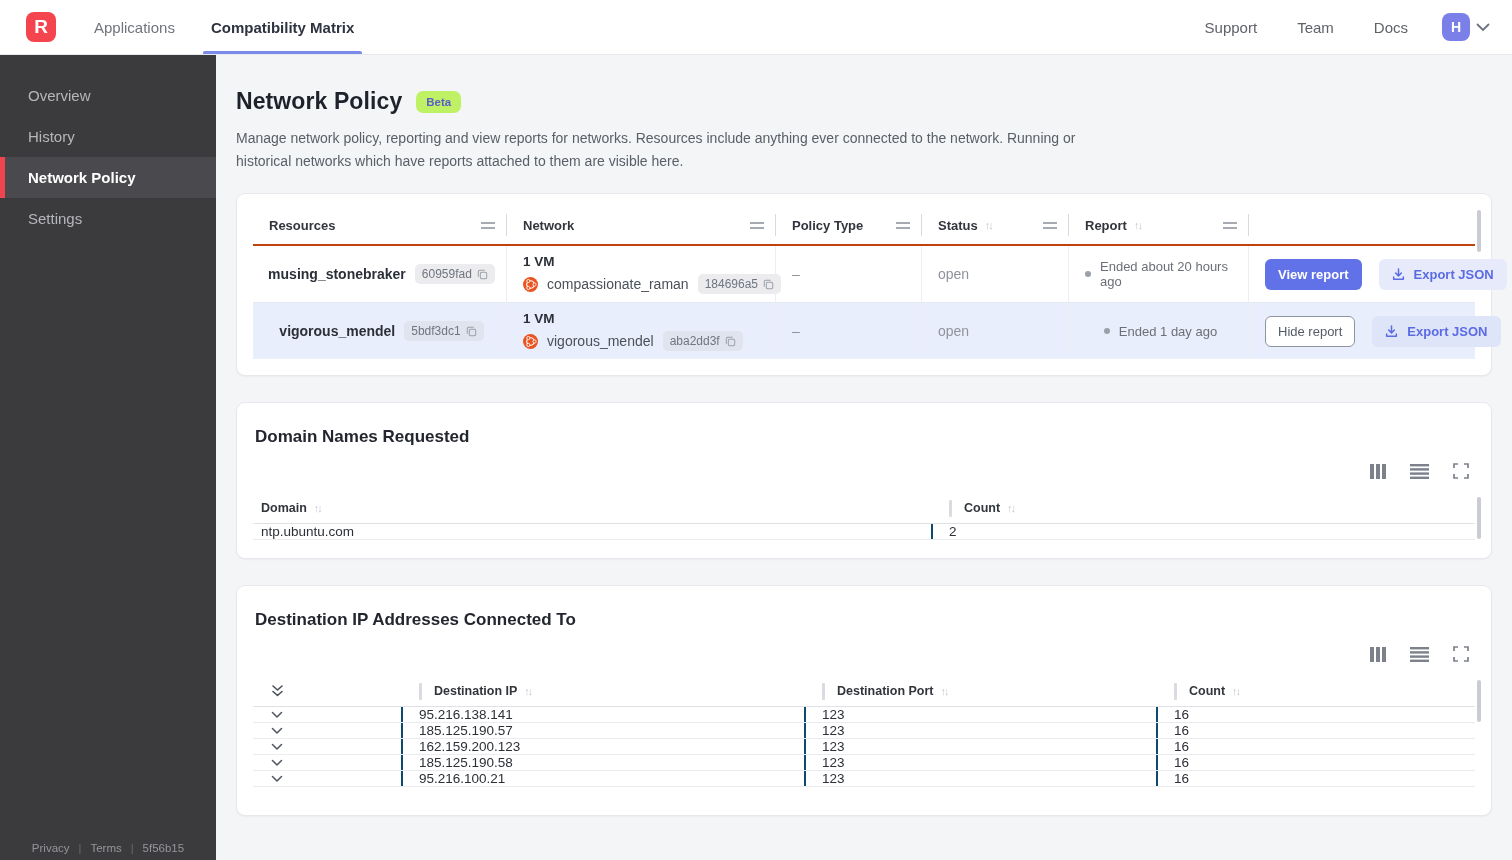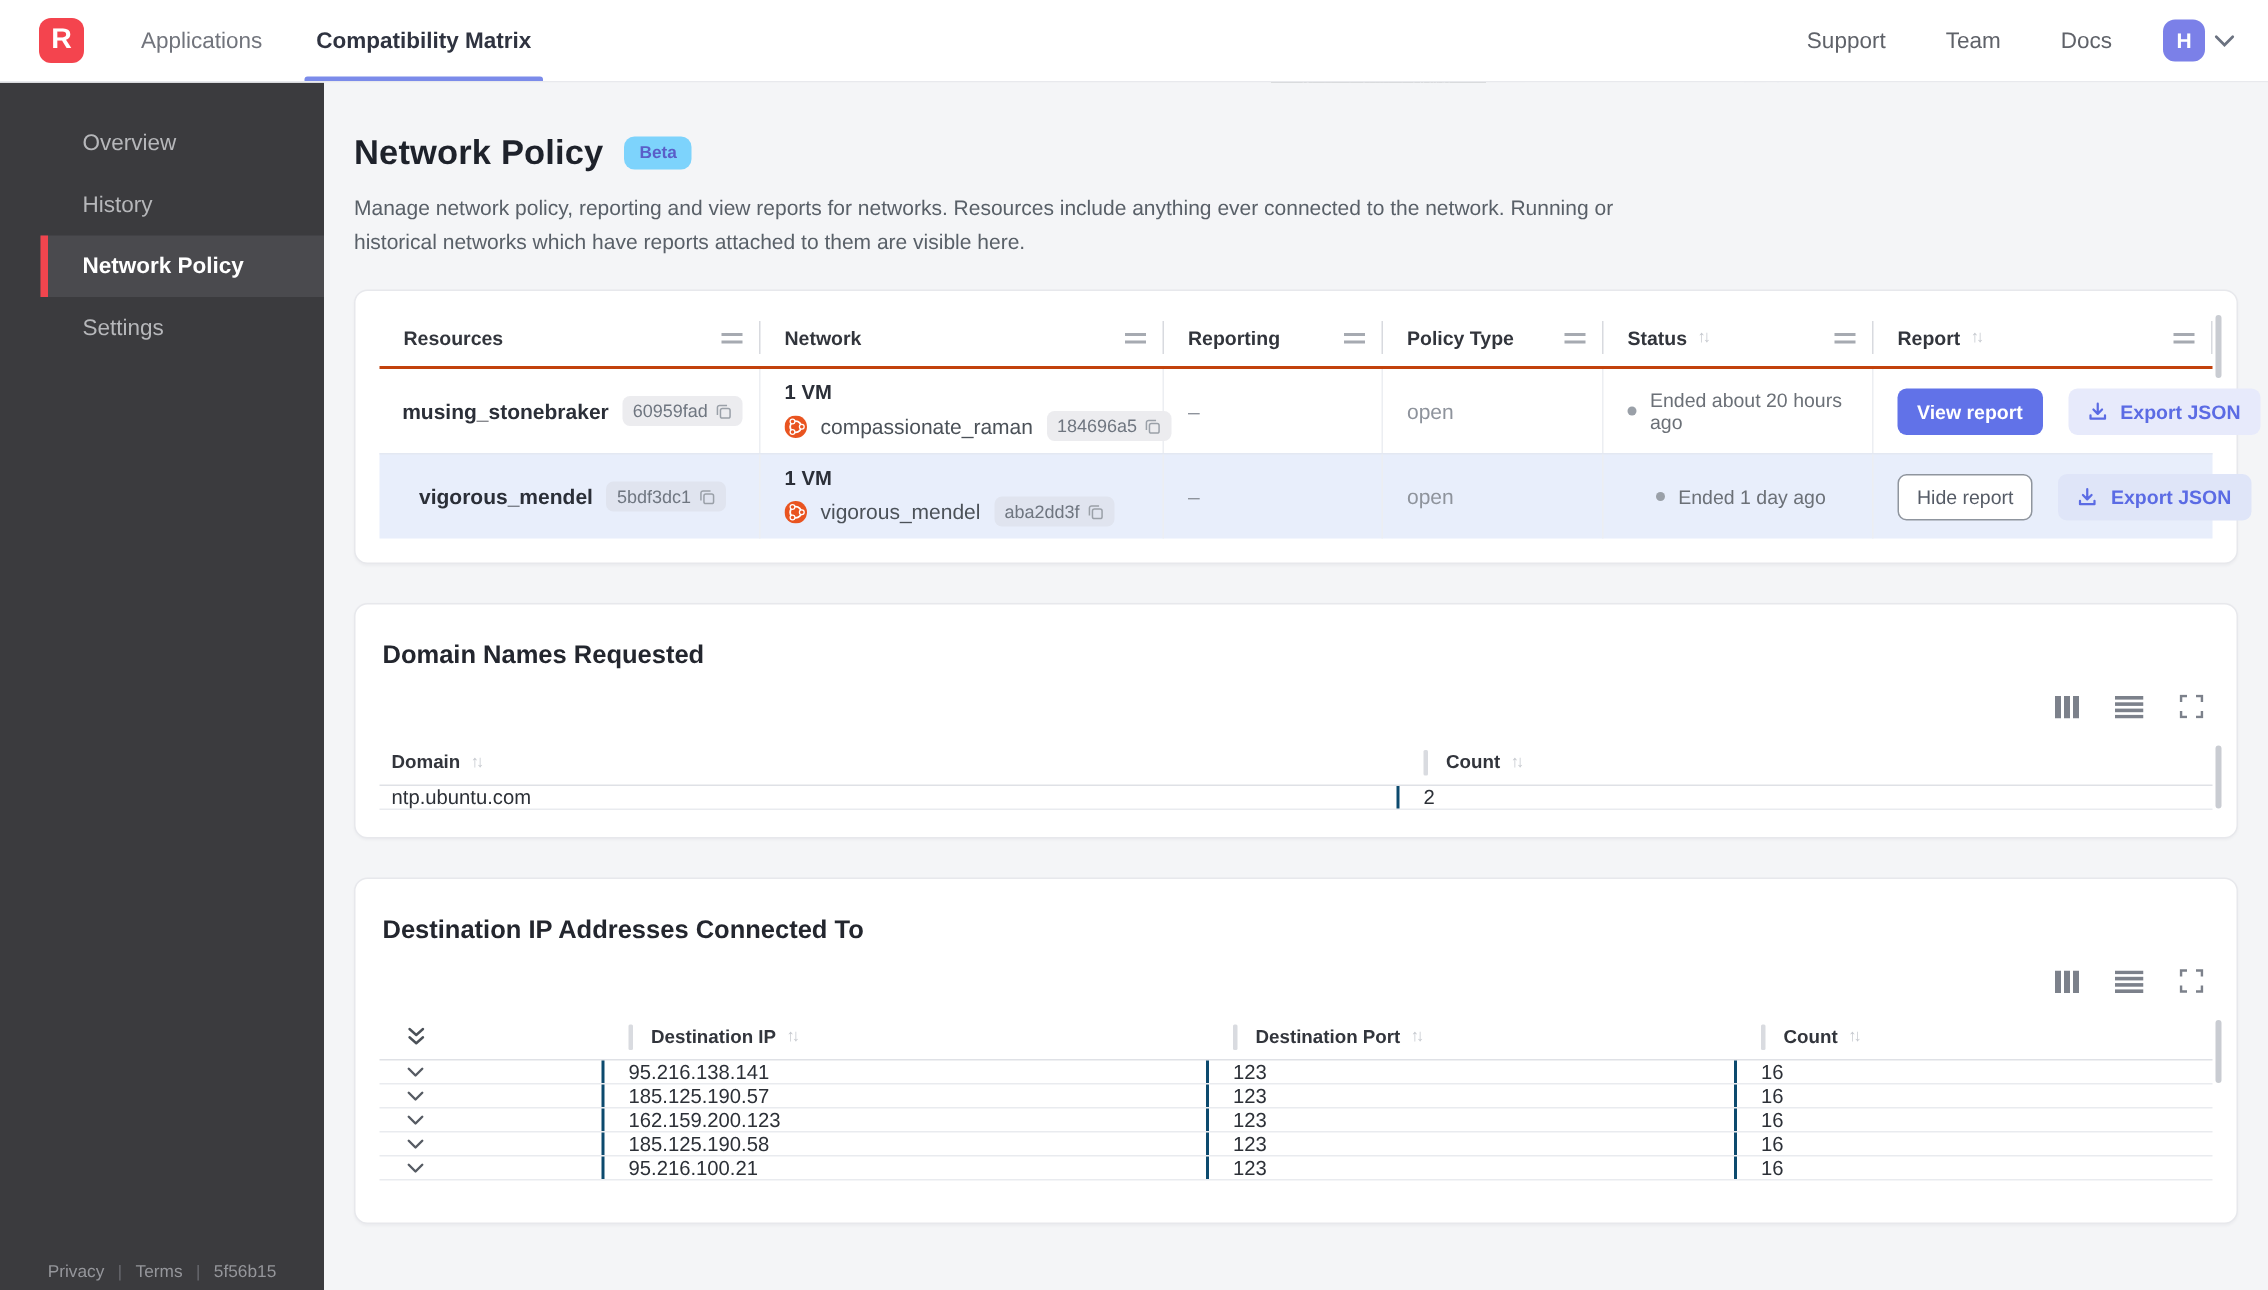--- a/index.html
+++ b/index.html
@@ -13,33 +13,33 @@
   .tab { position:relative; display:flex; align-items:center; height:100%; font-size:15px; color:#71747C; cursor:pointer; }
   .tab.active { color:#2F3340; font-weight:700; }
   .tab.active::after { content:""; position:absolute; left:-8px; right:-8px; bottom:0; height:3px; background:#7B8BEA; border-radius:2px 2px 0 0; }
   .nav-right { display:flex; align-items:center; gap:40px; margin-right:22px; }
   .nav-link { font-size:15px; color:#5F6269; cursor:pointer; }
   .avatar-wrap { display:flex; align-items:center; gap:6px; margin-left:-6px; cursor:pointer; }
   .avatar { width:28px; height:28px; background:#7B80E8; border-radius:8px; color:#fff; font-size:14px; font-weight:600; display:flex; align-items:center; justify-content:center; }
 
   
   .sidebar { position:fixed; top:55px; left:0; width:216px; height:805px; background:#3B3B3E; z-index:10; }
-  .side-nav { padding-top:20px;padding-left:27px; }
+  .side-nav { padding-top:20px; }
   .side-item { position:relative; height:41px; display:flex; align-items:center; padding-left:28px; font-size:15px; color:#B6B7BA; cursor:pointer; }
   .side-item.active { background:#4A4A4E; color:#fff; font-weight:600; }
   .side-item.active::before { content:""; position:absolute; left:0; top:0; bottom:0; width:5px; background:#F0454E; }
   .side-footer { position:absolute; bottom:6px; left:0; right:0; text-align:center; font-size:11.5px; color:#95969B; display:flex; justify-content:center; align-items:center; gap:9px; }
   .side-footer .sep { color:#6A6B70; font-size:11px; }
   .side-footer a { color:#95969B; cursor:pointer; text-decoration:none; }
 
   
   .content { position:fixed; top:55px; left:216px; width:1296px; height:805px; background:#F4F5F7; padding:0 20px; overflow:hidden; }
   .title-row { display:flex; align-items:center; gap:14px; margin-top:33px; }
   h1.page-title { font-size:23px; font-weight:700; color:#1E222B; letter-spacing:.1px; }
-  .beta { background:#7dd3fc; color:#5A5EC8; font-size:11.5px; font-weight:600; padding:5px 10px; border-radius:7px; }
+  .beta { background:#bef264; color:#5A5EC8; font-size:11.5px; font-weight:600; padding:5px 10px; border-radius:7px; }
   .desc { margin-top:12px; max-width:885px; font-size:14px; line-height:1.62; color:#596068; }
 
   .card { background:#fff; border:1px solid #E7E8EC; border-radius:9px; box-shadow:0 1px 2px rgba(20,24,40,.04); padding:12px 16px 16px; }
   .card.first { margin-top:21px; }
   .card.section { margin-top:26px; padding:18px 16px 18px; }
   .card h2 { font-size:17px; font-weight:700; color:#23262E; padding:6px 0 0 2px; }
 
   .tbl { position:relative; }
   .scroll-thumb { position:absolute; top:4px; right:-6px; width:4px; height:42px; border-radius:2px; background:#C9CCD2; }
 
@@ -143,24 +143,20 @@
       <div class="nt-grid">
         <div class="nt-h">
           <span>Resources</span>
           <span class="handle"></span>
         </div>
         <div class="nt-h">
           <span>Network</span>
           <span class="handle"></span>
         </div>
         <div class="nt-h">
-          <span>Reporting</span>
-          <span class="handle"></span>
-        </div>
-        <div class="nt-h">
           <span>Policy Type</span>
           <span class="handle"></span>
         </div>
         <div class="nt-h">
           <span>Status</span>
           <span class="sort">
               <i>↑</i>
               <i>↓</i>
             </span>
           <span class="handle"></span>

